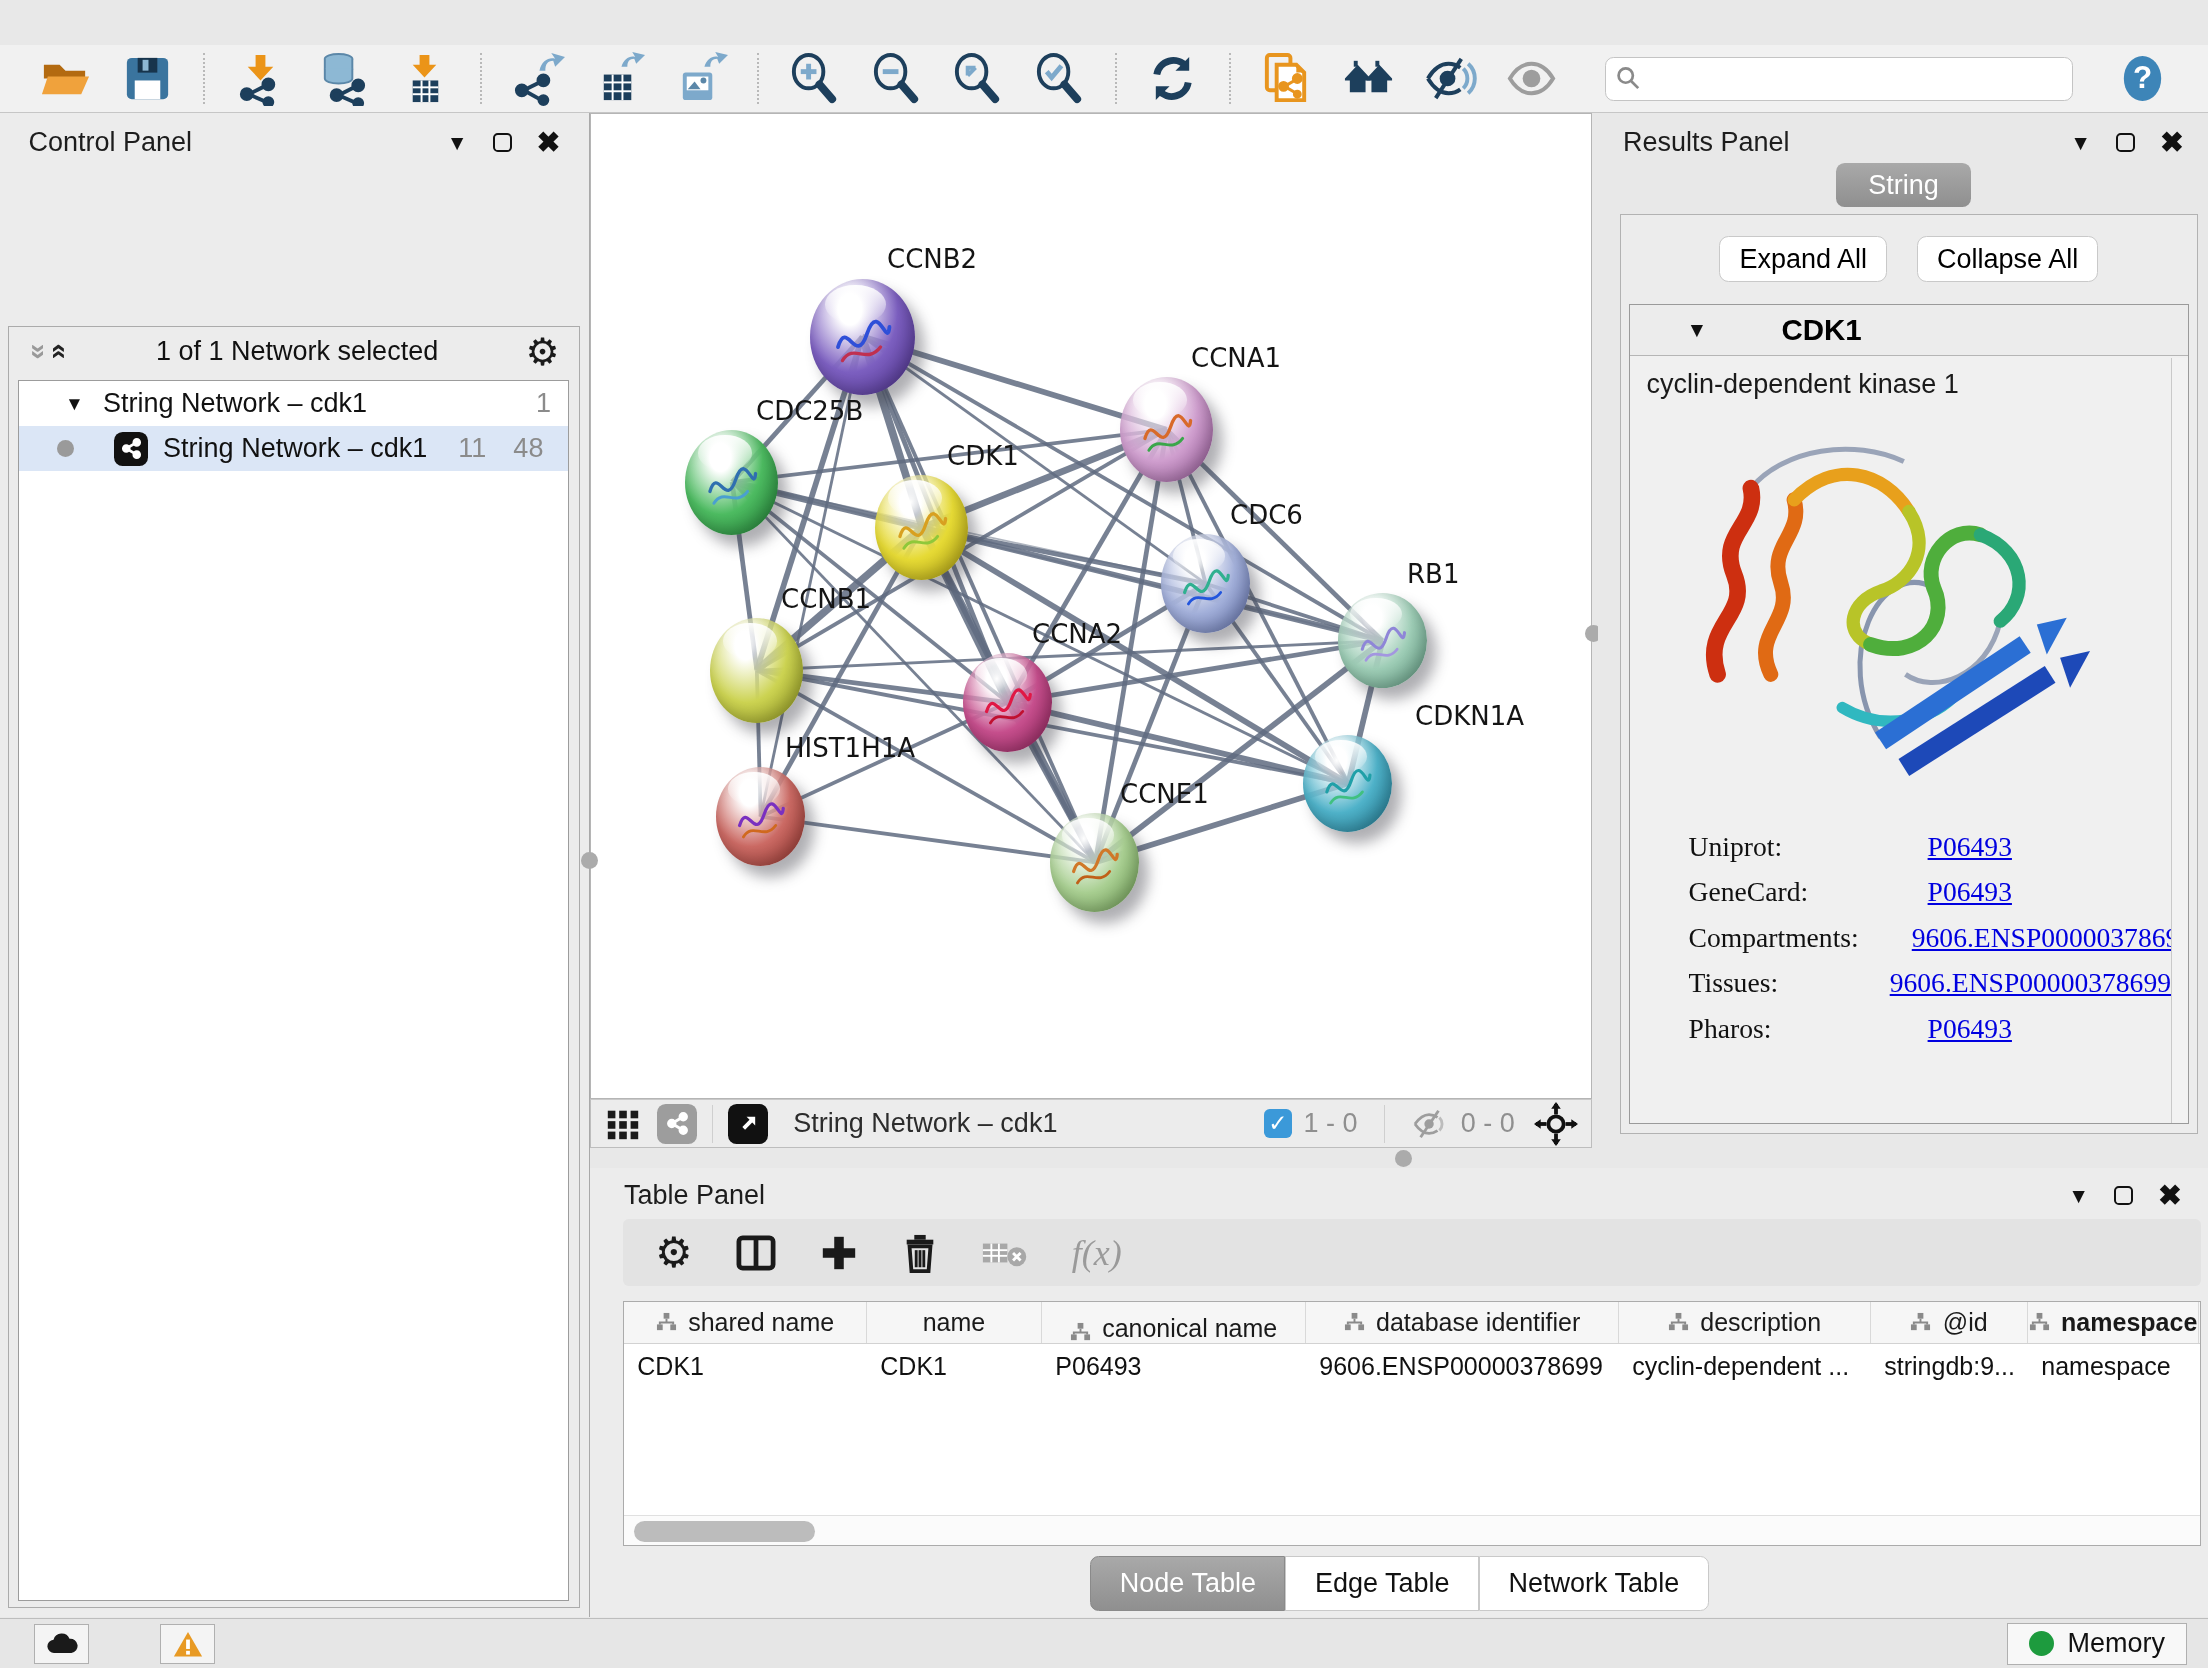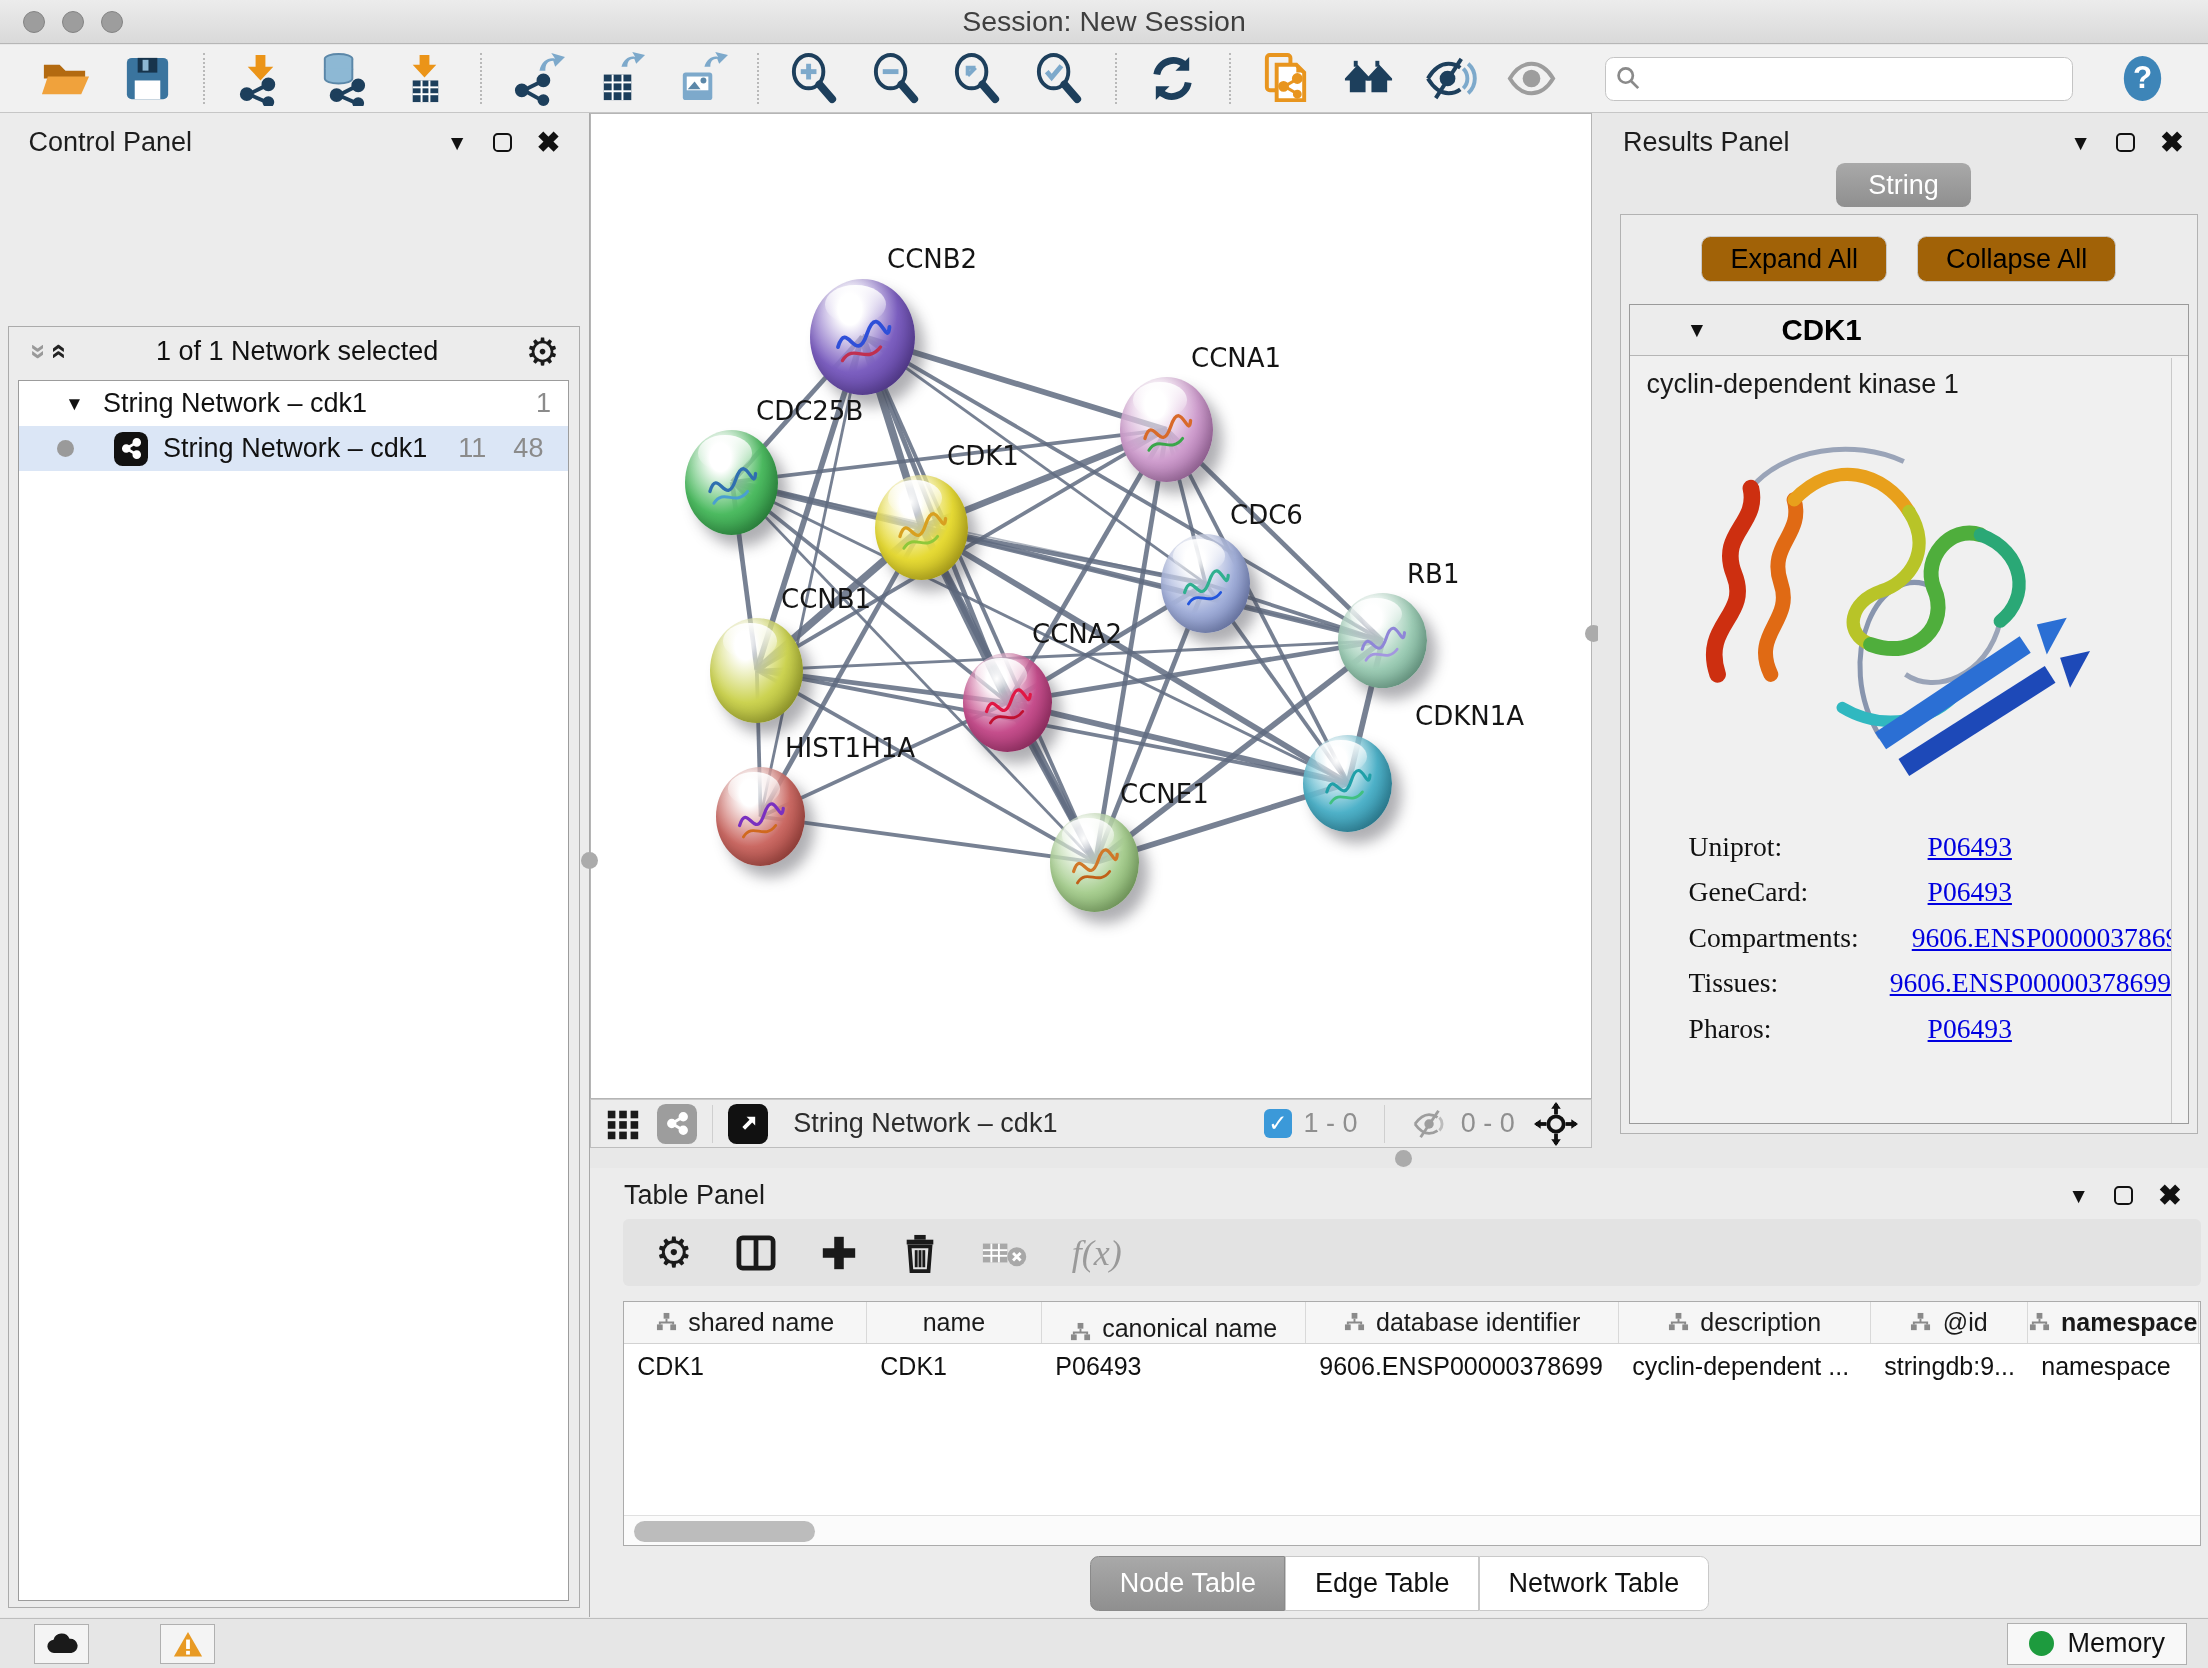--- a/index.html
+++ b/index.html
@@ -79,21 +79,21 @@
 
   
   .results { position:absolute; left:1598px; top:113px; width:611px; height:1055px; background:#e8e8e8; }
   .results .pheader { padding:13.3px 25px 1.9px 25px; }
   .res-tabrow { display:flex; justify-content:center; margin-top:1.9px; }
   .res-tab { height:44px; padding:0 32px; font-size:27px; color:#fff; display:flex; align-items:center;
     background:linear-gradient(#a9a9a9,#8f8f8f); border-radius:8.6px; }
   .res-outer { position:absolute; left:22px; right:11.4px; top:101px; bottom:34px; background:#ececec;
     border:1.9px solid #b2b2b2; }
   .res-btnrow { display:flex; justify-content:center; gap:30px; padding:21px 0 23px 0; }
-  .res-btn { height:46px; padding:0 28px; background:#a16207; border:1.9px solid #c9c9c9; border-radius:9.5px;
+  .res-btn { height:46px; padding:0 19px; background:#ffffff; border:1.9px solid #c9c9c9; border-radius:9.5px;
     font-size:27px; display:flex; align-items:center; }
   .entry { position:absolute; left:7.6px; right:7.6px; top:89px; bottom:9.5px; border:1.9px solid #9a9a9a; background:#f0f0f0; }
   .entry-h { height:51px; background:#ececec; border-bottom:1.9px solid #b5b5b5; display:flex; align-items:center; }
   .entry-h .tri { margin-left:57px; }
   .entry-h .gene { font-size:29.5px; font-weight:bold; margin-left:74px; }
   .entry-body { position:absolute; left:0; right:17px; top:53px; bottom:0; overflow:hidden; }
   .vscroll { position:absolute; right:0; top:53px; bottom:0; width:17px; background:#f2f2f2; border-left:1.9px solid #c9c9c9; }
   .desc { font-size:27px; color:#1a1a1a; padding:11.4px 0 0 17px; }
   .ribbonwrap { display:flex; justify-content:center; margin-top:25px; }
   .xl-title { font-family:"Liberation Serif",serif; font-weight:bold; font-size:29.5px; margin:42px 0 5.7px 32px; }
@@ -126,28 +126,20 @@
   .memory { position:absolute; right:21px; top:3.8px; height:42px; background:#f8f8f8; border:1.9px solid #b0b0b0;
     display:flex; align-items:center; gap:13.3px; padding:0 21px; font-size:27px; color:#111; }
   .memdot { width:25px; height:25px; border-radius:50%; background:#1d9b3e; }
   .fx { font-family:"Liberation Serif",serif; font-style:italic; font-size:36px; color:#9a9a9a; }
 </style>
 </head>
 <body>
 
 <div class="window">
 
-  <div class="titlebar">
-    <div class="lights">
-      <div class="light"></div>
-      <div class="light"></div>
-      <div class="light"></div>
-    </div>
-    <div class="wtitle">Session: New Session</div>
-  </div>
 
   <div class="toolbar">
     <span class="tbtn">
         <svg class="tbico" viewBox="0 0 56 56">
           <path d="M6 14h16l6 6h20v8H6z" fill="#b36a10"></path>
           <path d="M10 26h42l-8 18H4z" fill="#f0a23c"></path>
         </svg>
       </span>
     <span class="tbtn">
         <svg class="tbico" viewBox="0 0 56 56">

